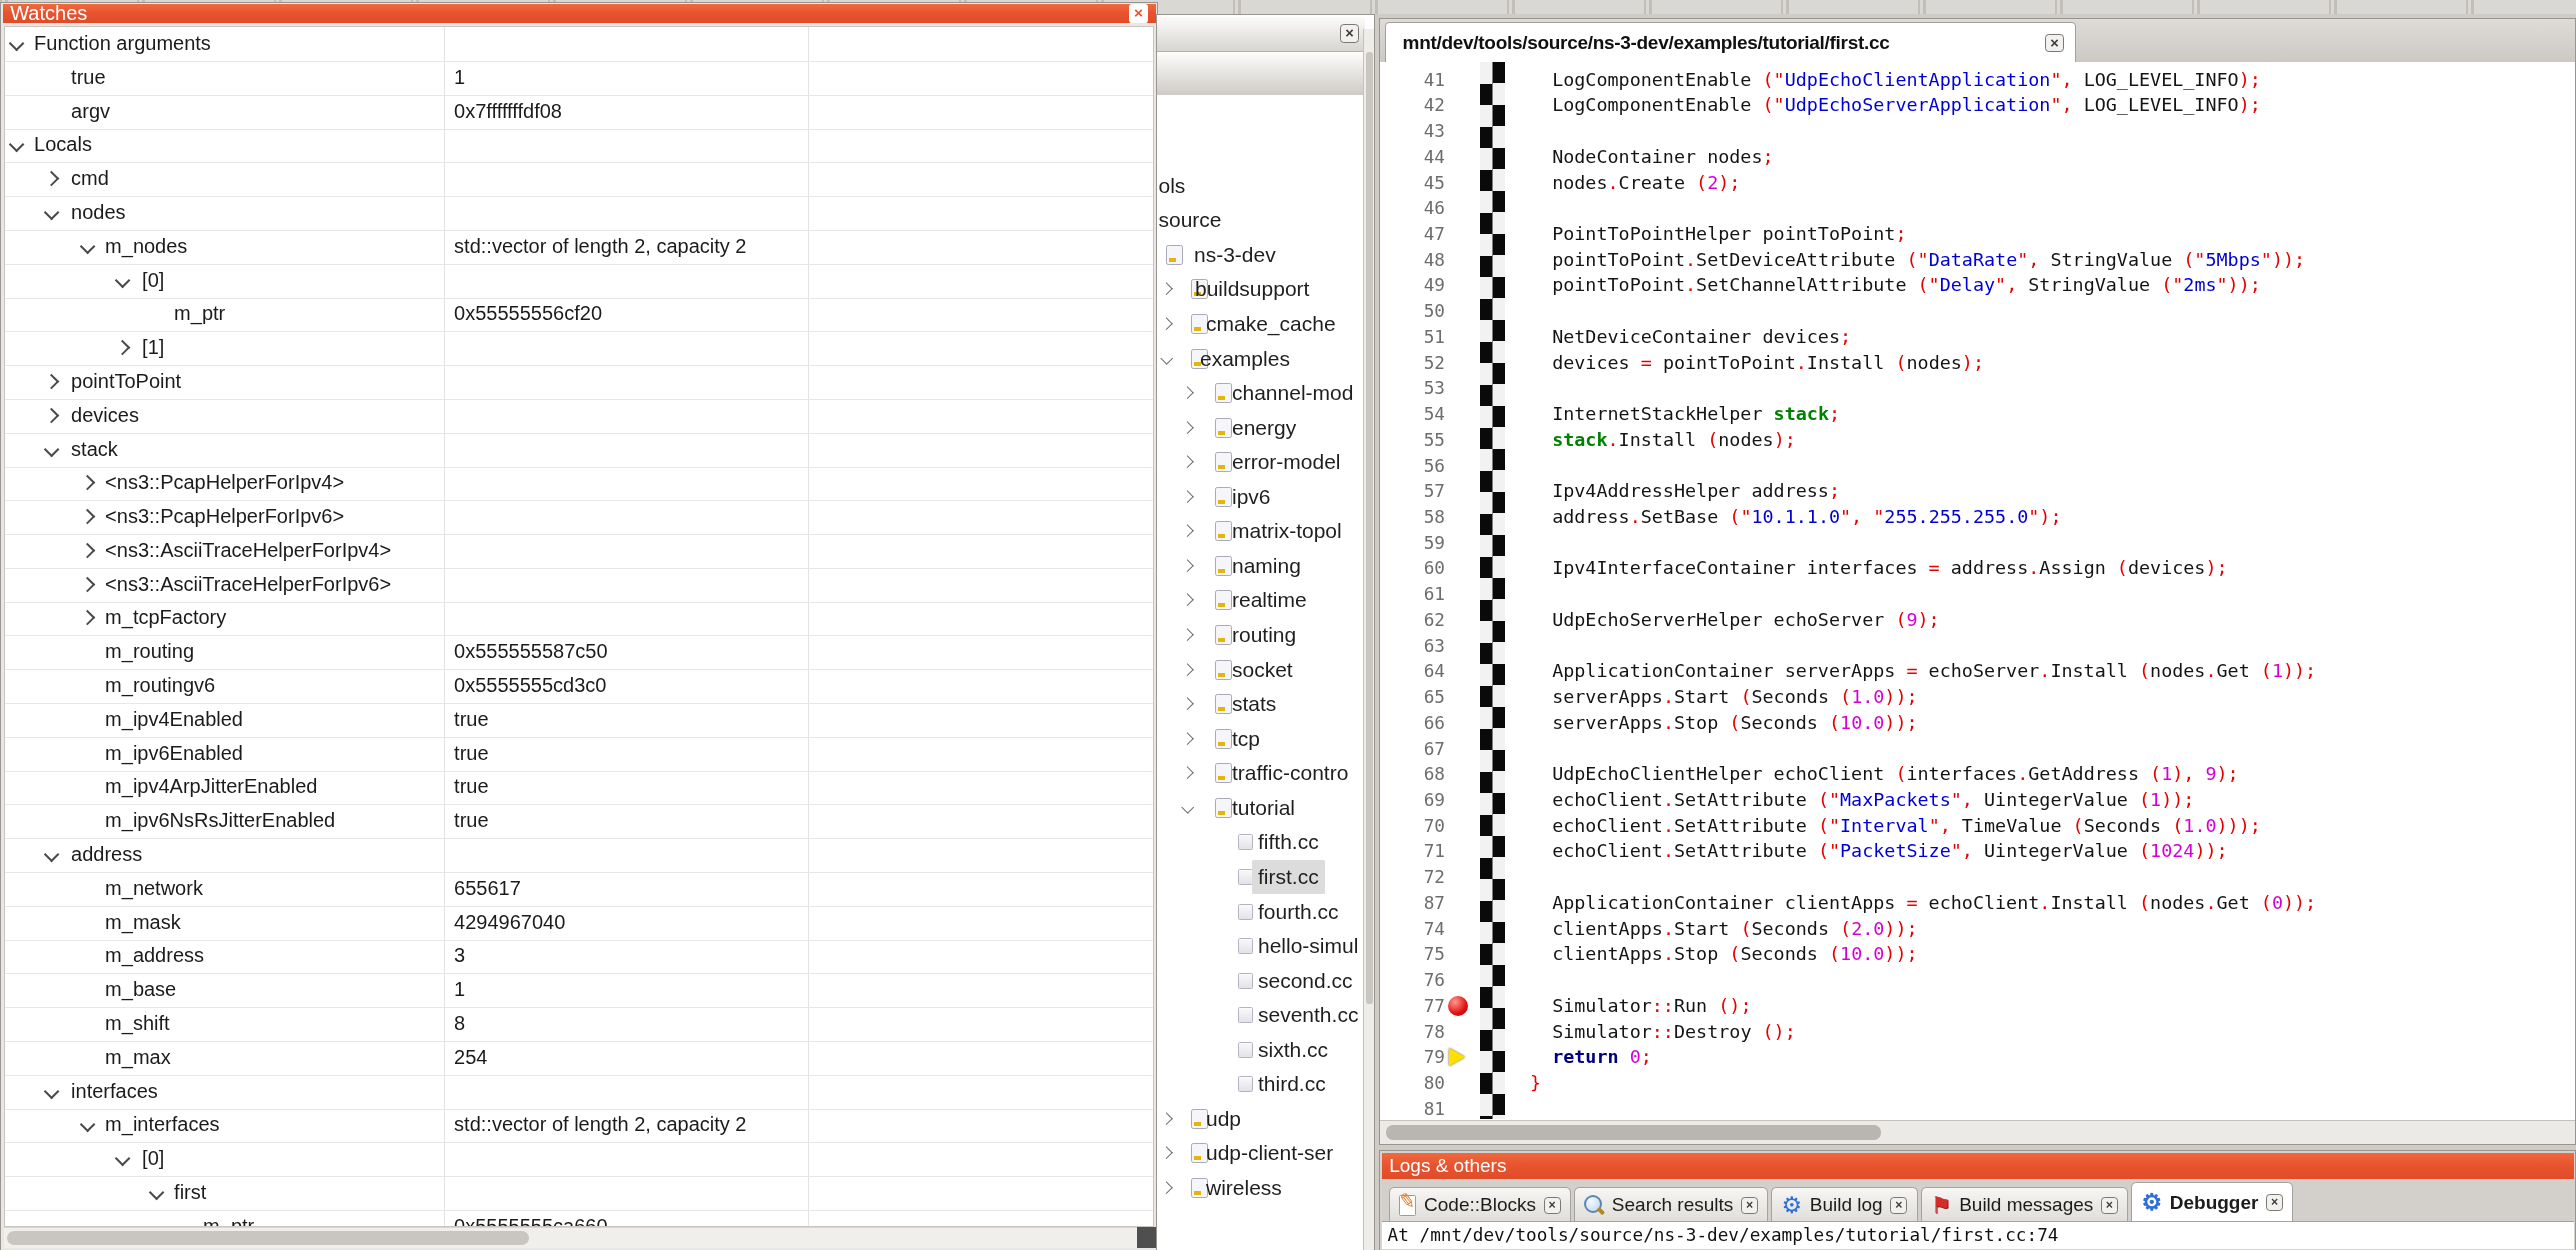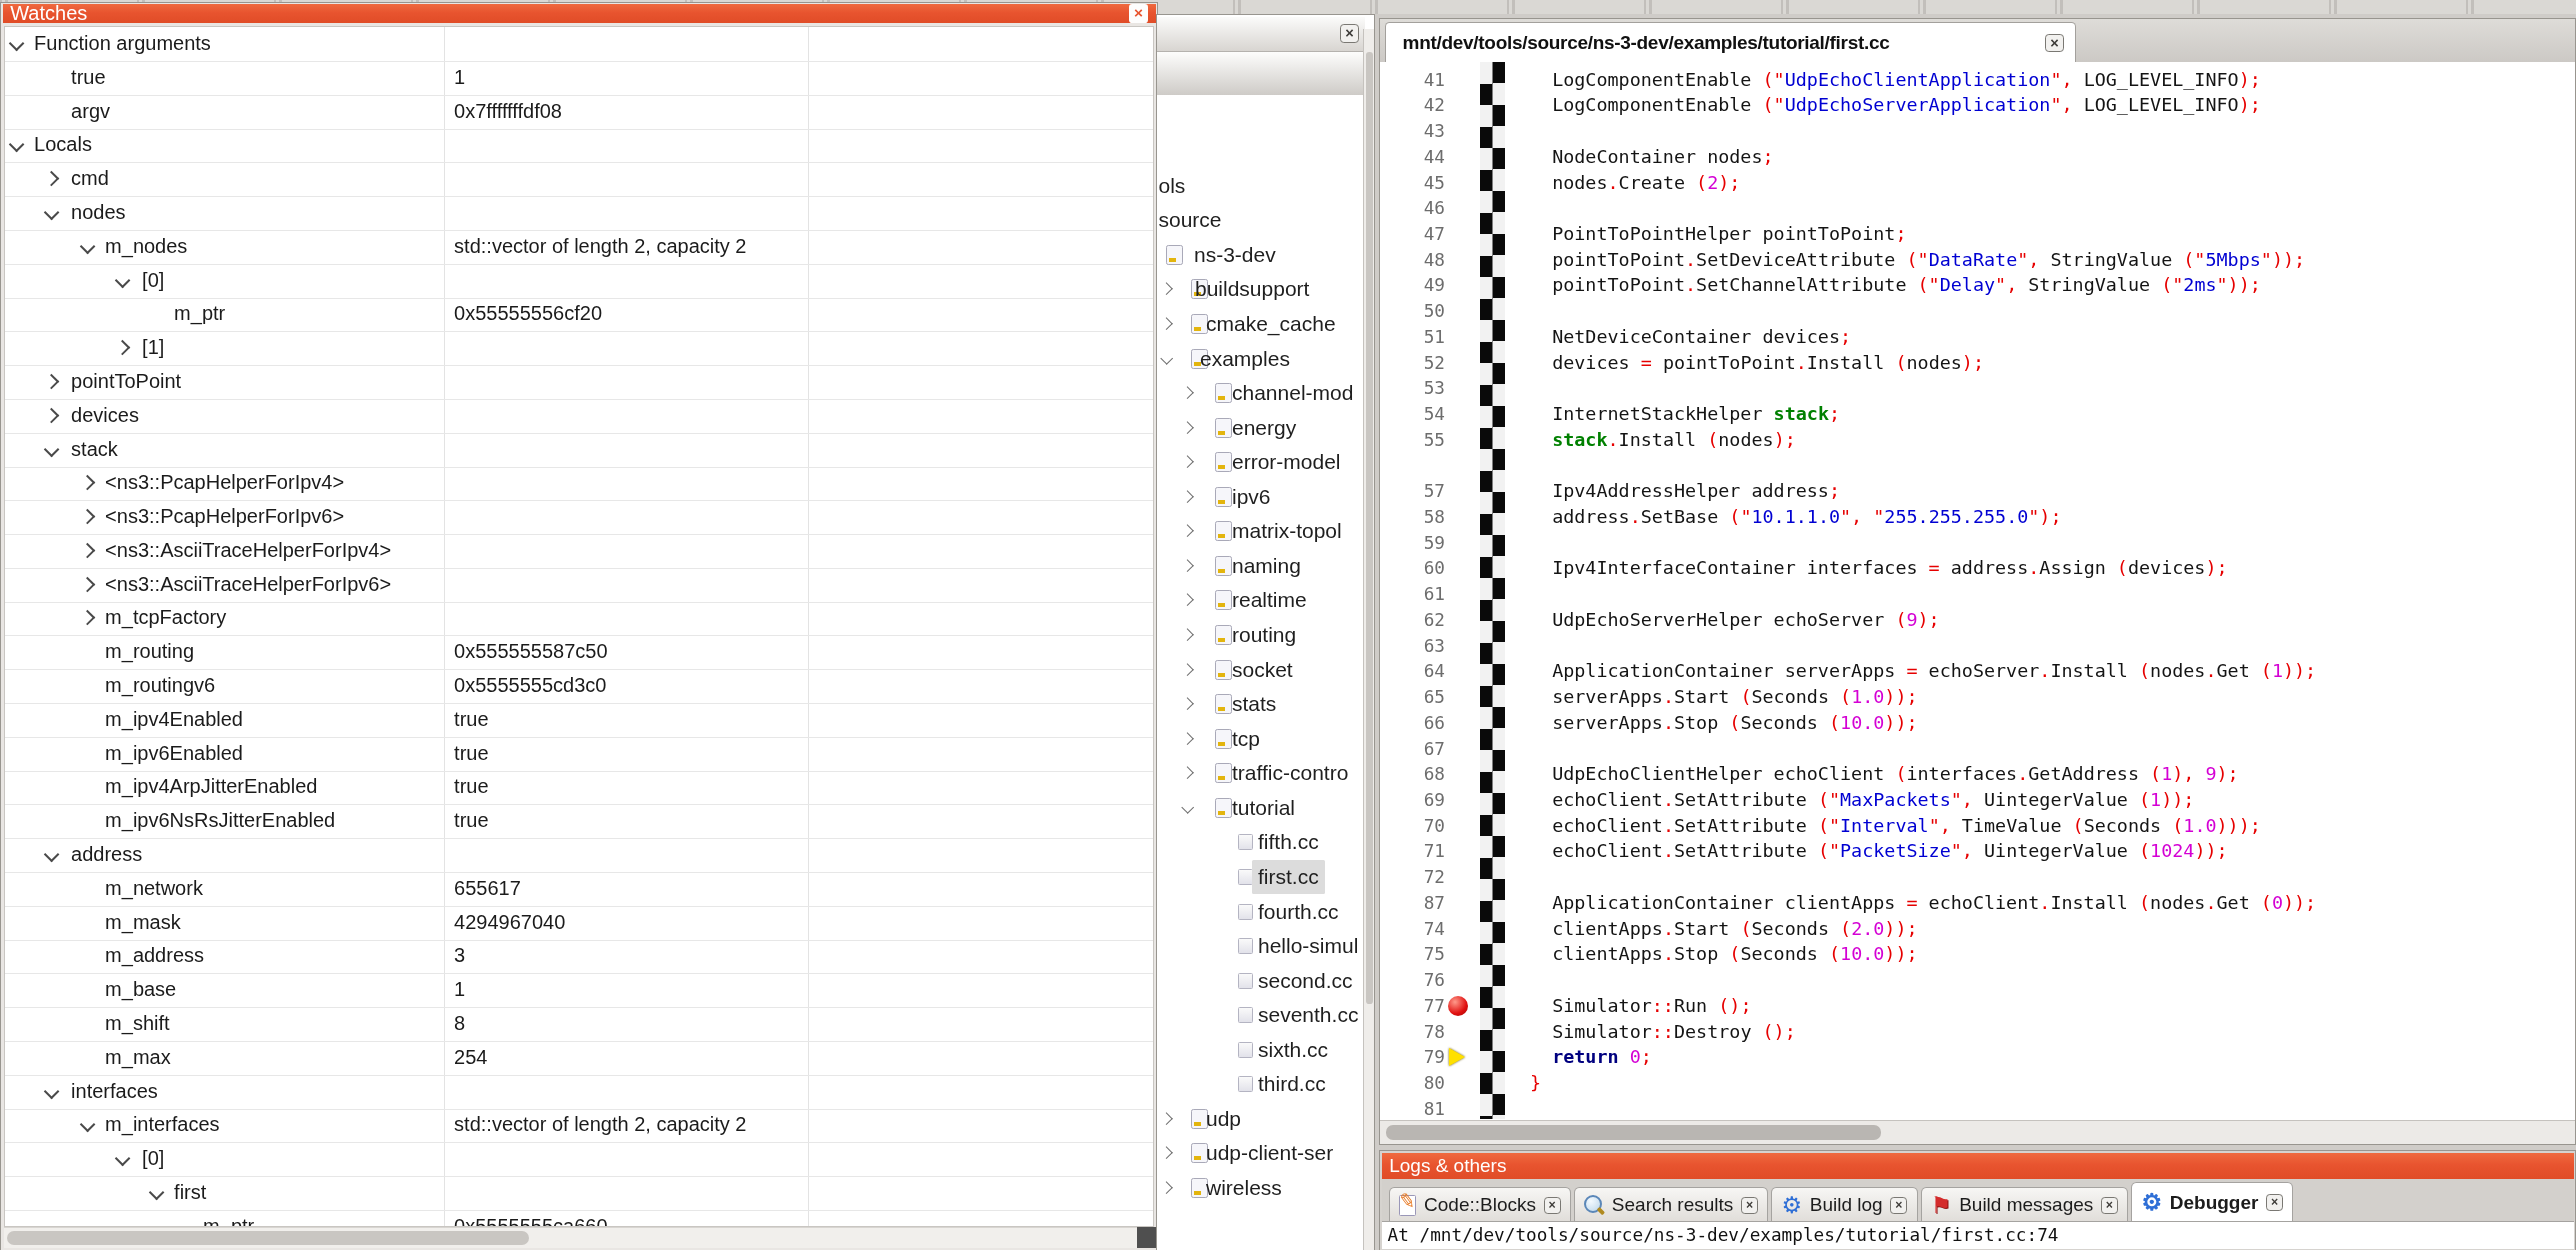--- a/index.html
+++ b/index.html
@@ -474,20 +474,24 @@
           <span class="ctext"></span>
         </div>
         <div class="cline" style="top: 339px;">
           <span class="lnum">54</span>
           <span class="ctext"><span>  InternetStackHelper </span><span class="tk-g">stack</span><span class="tk-p">;</span></span>
         </div>
         <div class="cline" style="top: 365px;">
           <span class="lnum">55</span>
           <span class="ctext"><span class="tk-g">  stack</span><span class="tk-p">.</span><span>Install </span><span class="tk-p">(</span><span>nodes</span><span class="tk-p">);</span></span>
         </div>
+        <div class="cline" style="top: 391px;">
+          <span class="lnum">56</span>
+          <span class="ctext"></span>
+        </div>
         <div class="cline" style="top: 416px;">
           <span class="lnum">57</span>
           <span class="ctext"><span>  Ipv4AddressHelper address</span><span class="tk-p">;</span></span>
         </div>
         <div class="cline" style="top: 442px;">
           <span class="lnum">58</span>
           <span class="ctext"><span>  address</span><span class="tk-p">.</span><span>SetBase </span><span class="tk-p">("</span><span class="tk-s">10.1.1.0</span><span class="tk-p">", "</span><span class="tk-s">255.255.255.0</span><span class="tk-p">");</span></span>
         </div>
         <div class="cline" style="top: 468px;">
           <span class="lnum">59</span>

